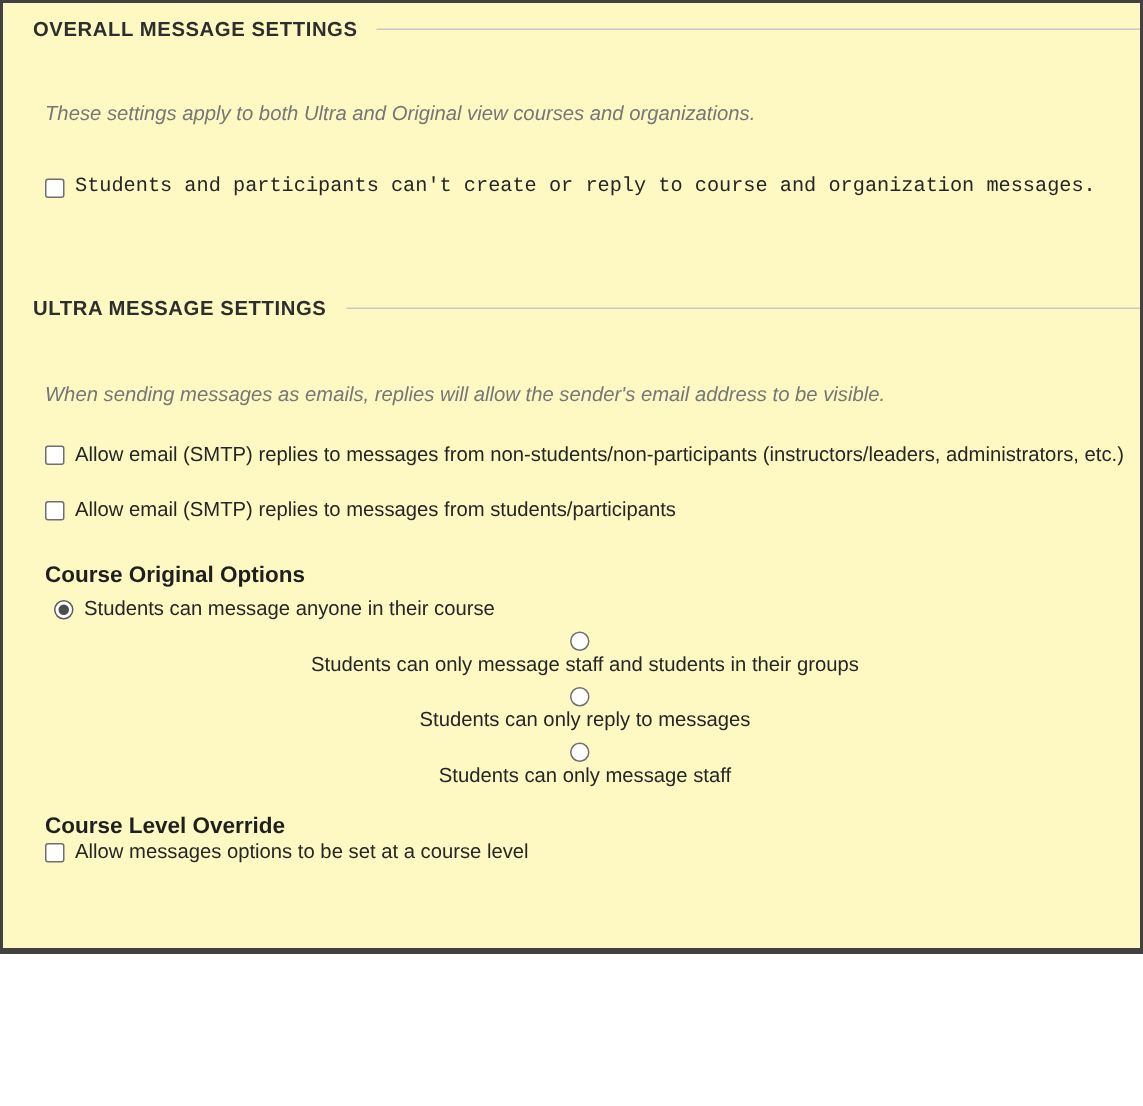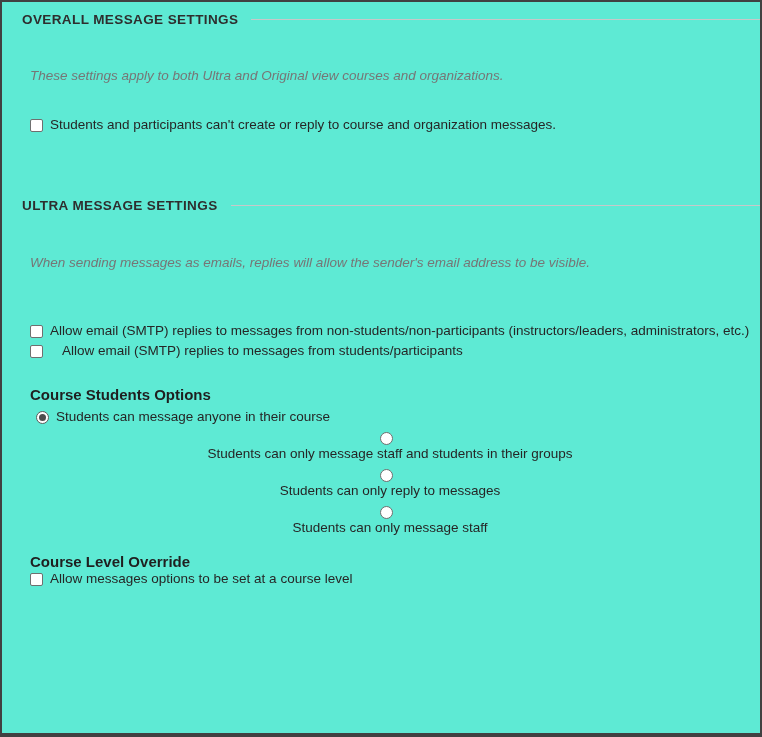--- a/index.html
+++ b/index.html
@@ -3,22 +3,22 @@
 <meta charset="utf-8">
 <style>
   * { box-sizing: border-box; margin: 0; padding: 0; }
   html, body { background: #ffffff; }
   body {
     font-family: "Liberation Sans", sans-serif;
     color: #262626;
   }
   .panel {
     width: 762px;
-    height: 737px;
-    background: #5eead4;
+    height: 636px;
+    background: #fef9c3;
     border: 2px solid #414141;
     border-bottom-width: 4px;
     padding: 10px 0 0 20px;
     overflow: hidden;
     position: relative;
   }
   
   .section-header {
     display: flex;
     align-items: center;
@@ -87,25 +87,25 @@
     background: #4d4d4d;
   }
   .sub-heading {
     font-size: 15px;
     font-weight: bold;
     color: #1f1f1f;
     margin-left: 8px;
   }
   
   #desc-1   { margin-top: 41px; }
-  #cbrow-1  { margin-top: 33px; }
+  #cbrow-1  { margin-top: 33px; font-family: Liberation Mono, monospace; }
   #header-2 { margin-top: 64px; }
   #desc-2   { margin-top: 42px; }
-  #cbrow-2  { margin-top: 52px; }
-  #cbrow-3  { margin-top: 2px; gap: 12px; }
+  #cbrow-2  { margin-top: 24px; }
+  #cbrow-3  { margin-top: 19px; }
   #header-3 { margin-top: 63px; }
   #cbrow-4  { margin-top: 38px; }
   #subhead-1 { margin-top: 26px; }
   #radiorow-1 { margin-top: 5px; }
   #radiorow-2, #radiorow-3, #radiorow-4 { margin-top: 6px; flex-direction: column; }
   #subhead-2 { margin-top: 16px; }
   #cbrow-5  { margin-top: 0; }
 </style>
 </head>
 <body>
@@ -136,21 +136,21 @@
     <span class="label-text">Allow email (SMTP) replies to messages from non-students/non-participants (instructors/leaders, administrators, etc.)</span>
   </label>
 
   <label class="check-row" id="cbrow-3">
     <span class="checkbox"></span>
     <span class="label-text">Allow email (SMTP) replies to messages from students/participants</span>
   </label>
 
 
 
-  <div class="sub-heading" id="subhead-1">Course Students Options</div>
+  <div class="sub-heading" id="subhead-1">Course Original Options</div>
 
   <label class="radio-row" id="radiorow-1">
     <span class="radio selected"></span>
     <span class="label-text">Students can message anyone in their course</span>
   </label>
 
   <label class="radio-row" id="radiorow-2">
     <span class="radio"></span>
     <span class="label-text">Students can only message staff and students in their groups</span>
   </label>

